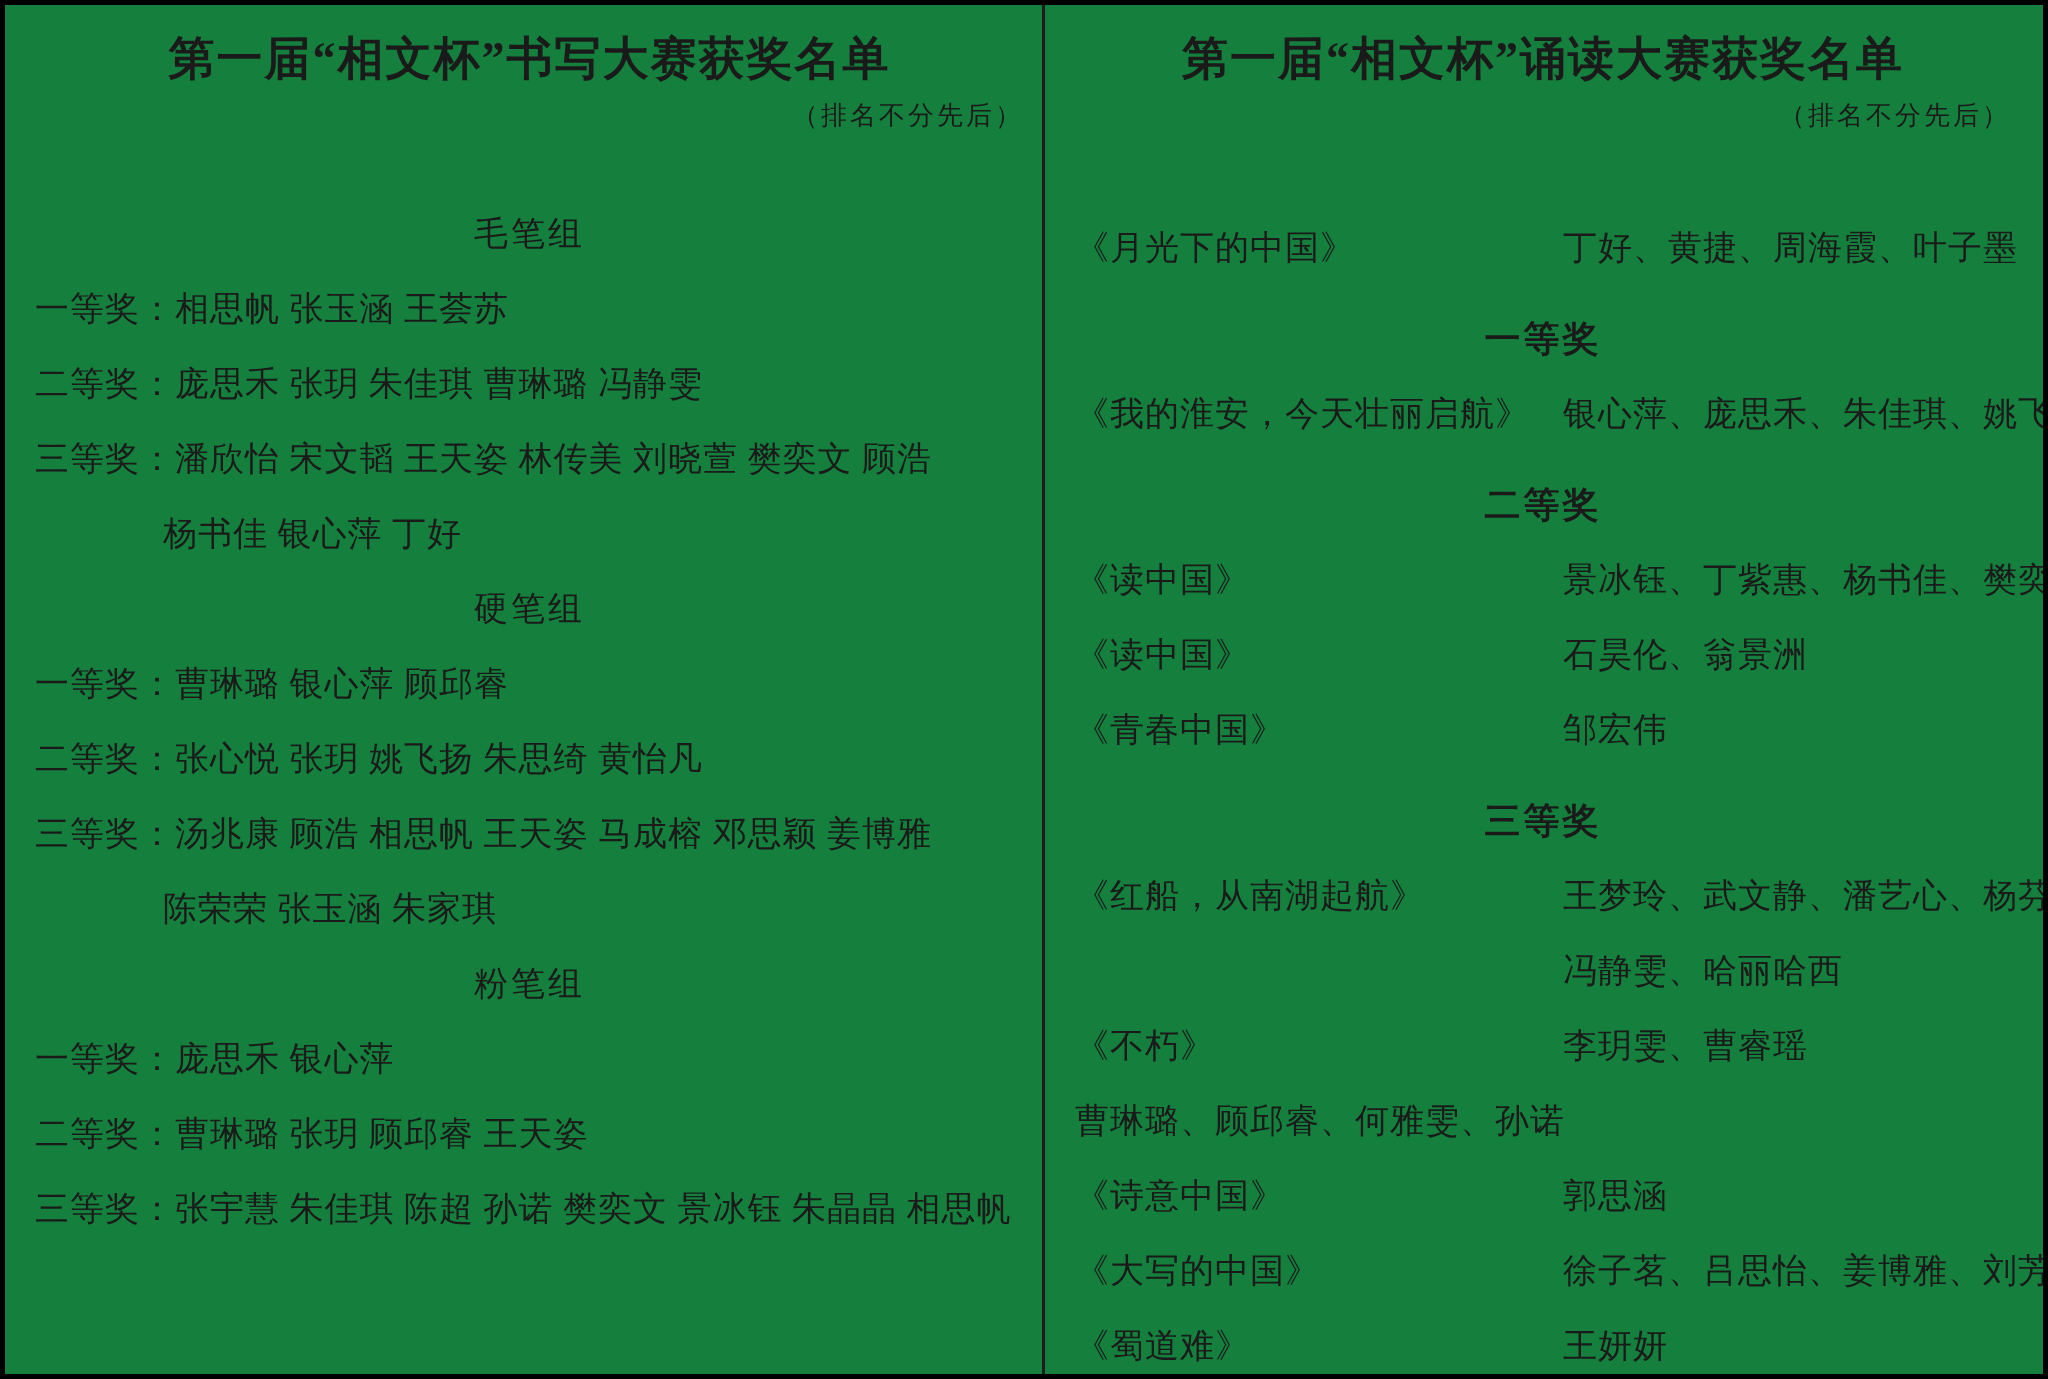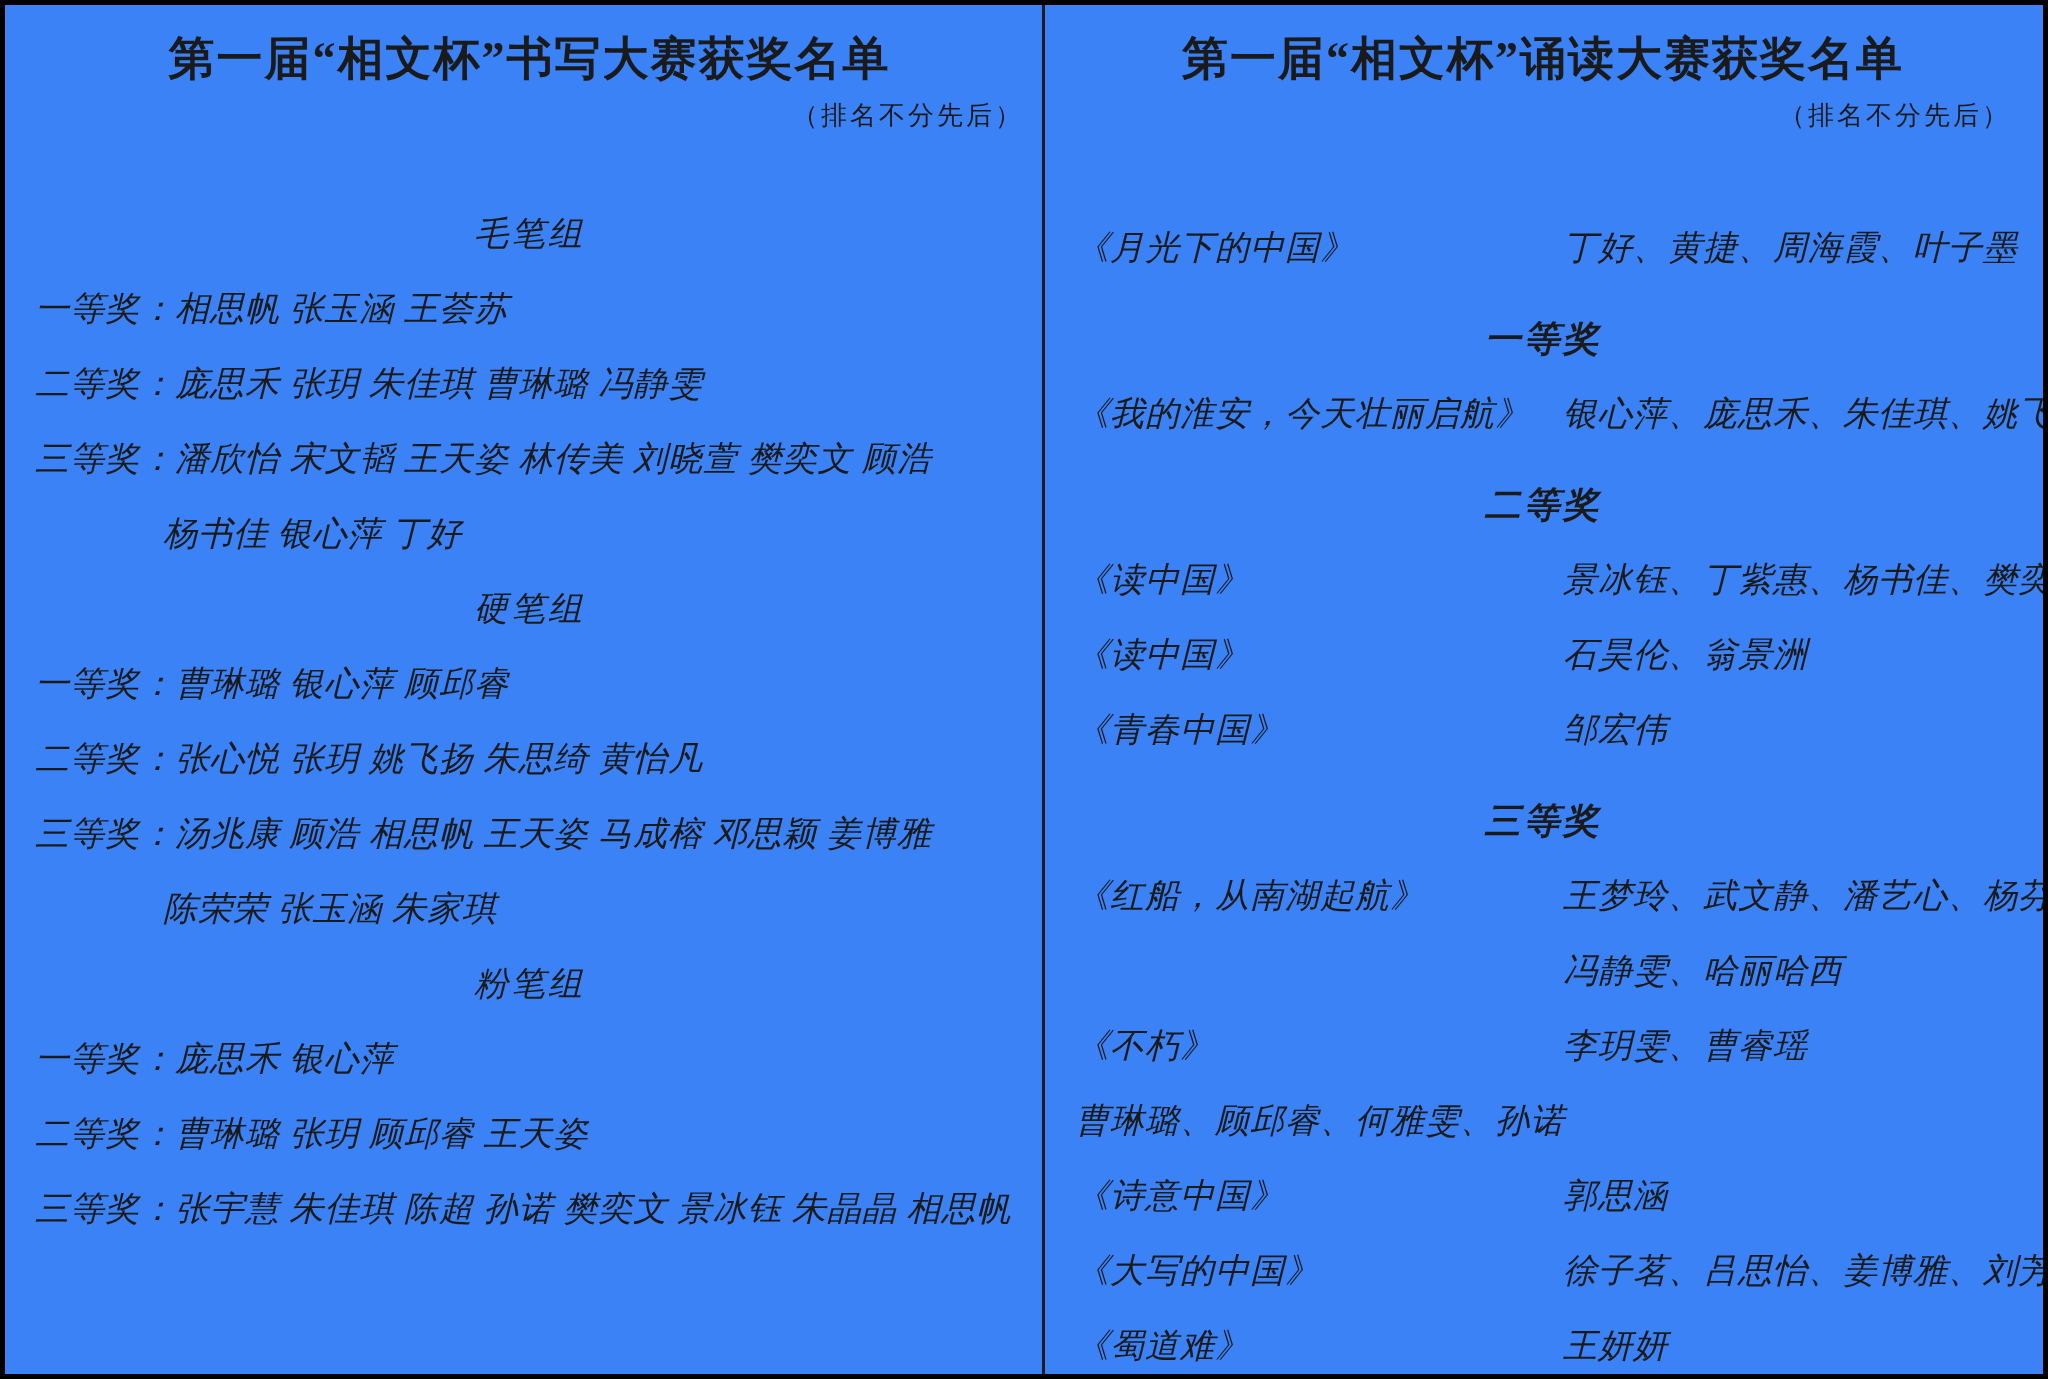--- a/index.html
+++ b/index.html
@@ -1,20 +1,20 @@
 <!DOCTYPE html>
 <html><head>
 <meta charset="utf-8">
 <style>
   * { box-sizing: border-box; margin: 0; padding: 0; }
   html, body { background: #e8e8e8; }
   .frame {
     position: relative;
     width: 2048px; height: 1379px;
-    background: #3b82f6;
+    background: #15803d;
     border: 5px solid #000000;
     display: flex;
     font-family: "Liberation Serif", serif;
     color: #1a1a1a;
   }
   .pane { height: 100%; overflow: hidden; }
   .pane-left  { width: 1040px; border-right: 3px solid #1c1c1c; padding: 0 18px 0 30px; }
   .pane-right { flex: 1; padding: 0 32px 0 30px; }
 
   .page-title {
@@ -36,21 +36,20 @@
   .body-left  { margin-top: 64px; }
   .body-right { margin-top: 78px; }
 
   .line {
     height: 75px;
     display: flex;
     align-items: center;
     font-size: 34px;
     letter-spacing: 1px;
     white-space: pre;
-    font-style: italic;
   }
   .group-header { justify-content: center; letter-spacing: 3px; }
   .award-label  { flex: none; }
   .cont         { padding-left: 128px; }
 
   .award-header {
     justify-content: center;
     font-weight: 700;
     font-size: 36px;
     margin-top: 16px;

